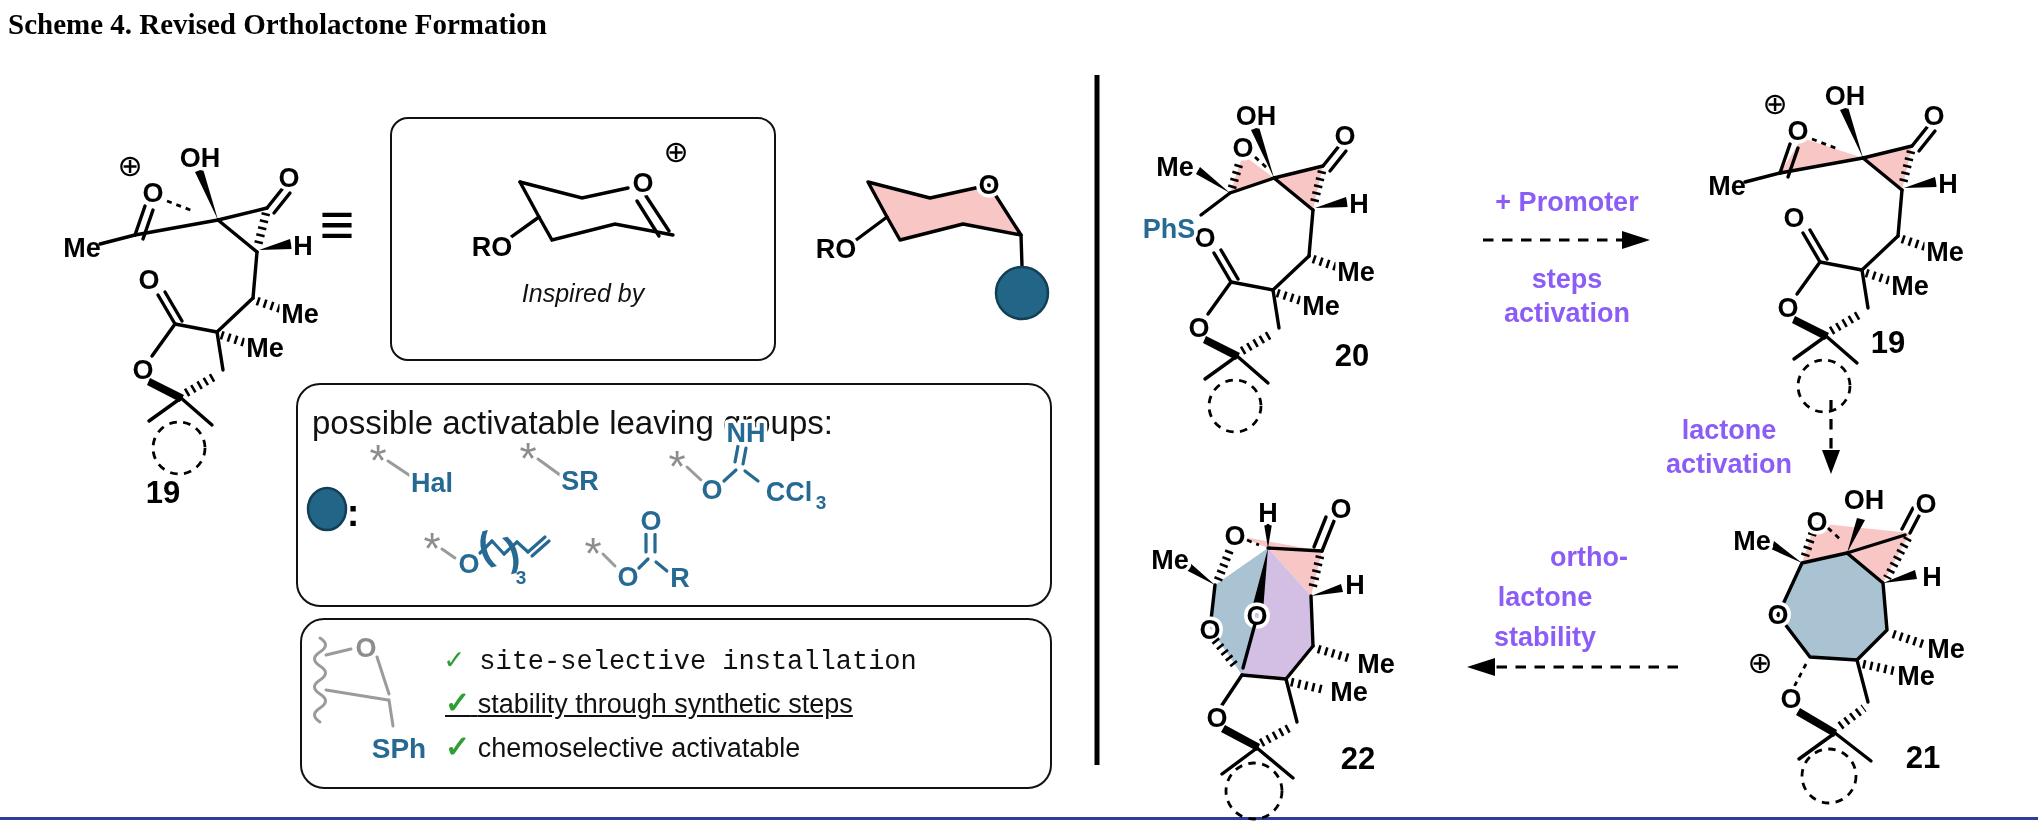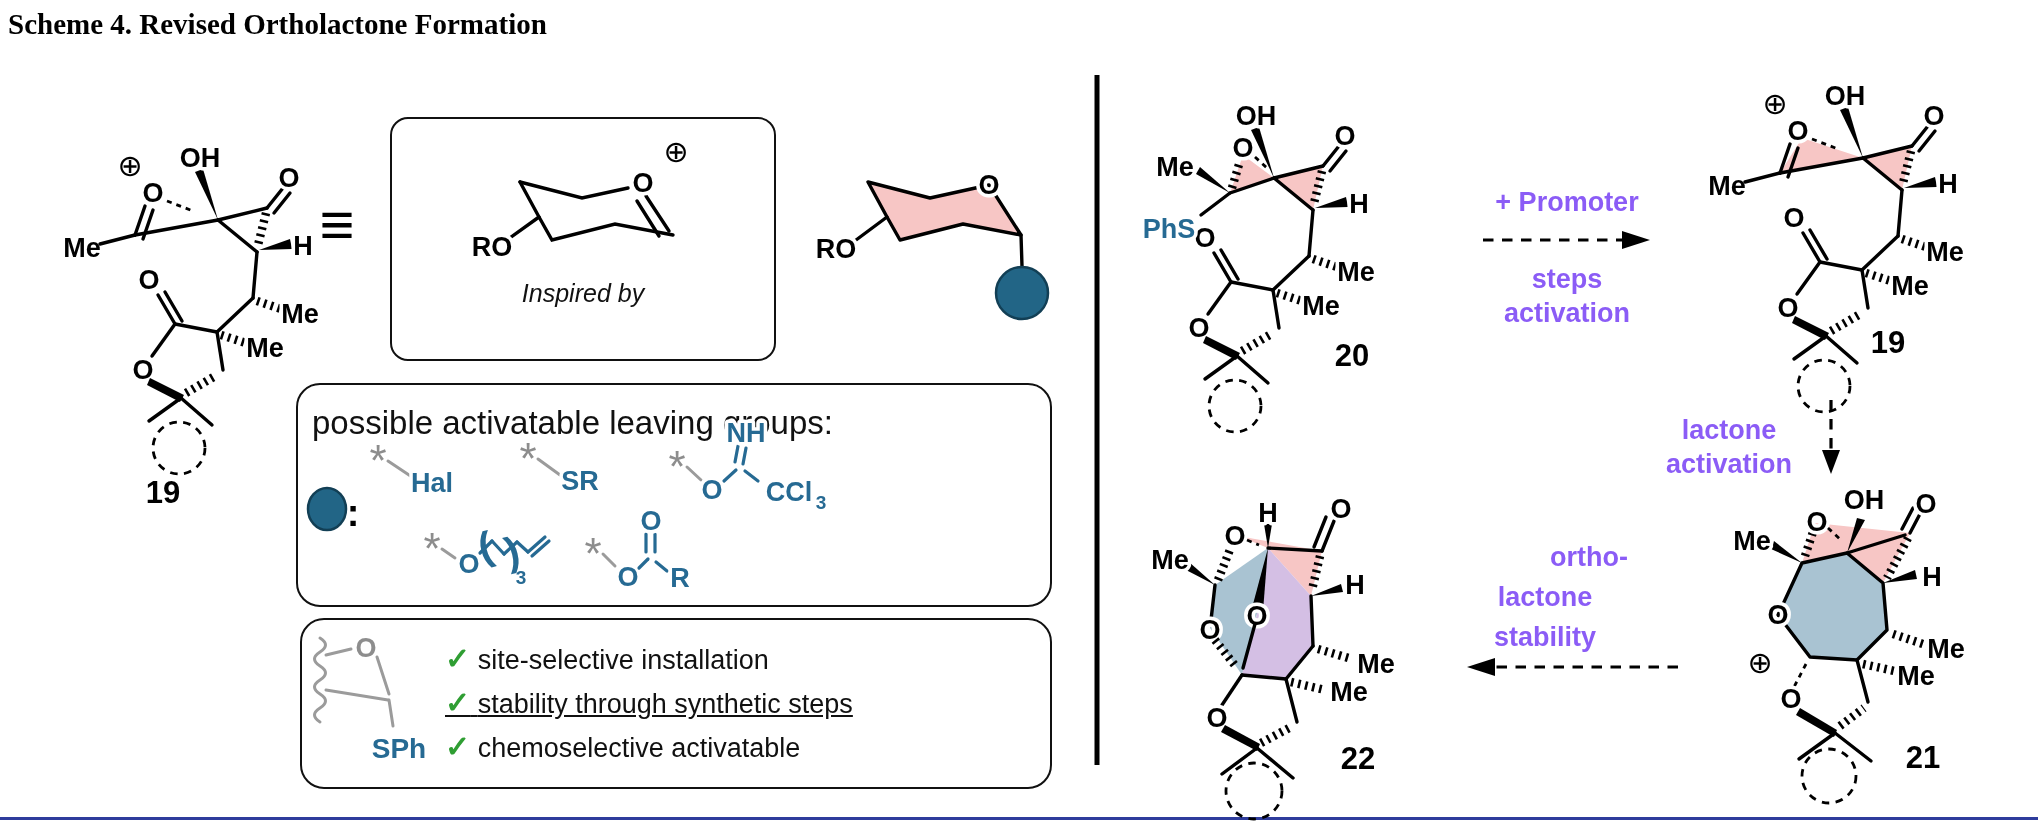--- a/index.html
+++ b/index.html
@@ -33,21 +33,21 @@
 <div class="boxl" style="left:390px;top:117px;width:382px;height:240px;border-radius:18px;"></div>
 <div class="boxl" style="left:296px;top:383px;width:752px;height:220px;border-radius:24px;"></div>
 <div class="boxl" style="left:300px;top:618px;width:748px;height:167px;border-radius:24px;"></div>
 
 <div class="abs" style="left:400px;top:277px;width:366px;text-align:center;font-size:25px;line-height:33px;color:#111;">
   <div style="font-style:italic;">Inspired by</div>
 </div>
 
 <div class="abs" style="left:312px;top:404px;font-size:33px;color:#111;">possible activatable leaving groups:</div>
 
-<div class="abs" style="left:445px;top:641px;font-size:27px;color:#111;">
+<div class="abs" style="left:445px;top:641px;font-size:27px;color:#111;font-family:Liberation Mono, monospace;">
   <span style="color:#2f9e33;font-weight:bold;font-size:30px;">✓</span>
   <span>site-selective installation</span>
 </div>
 <div class="abs" style="left:445px;top:685px;font-size:27px;color:#111;text-decoration:underline;">
   <span style="color:#2f9e33;font-weight:bold;font-size:30px;">✓</span>
   <span>stability through synthetic steps</span>
 </div>
 <div class="abs" style="left:445px;top:729px;font-size:27px;color:#111;">
   <span style="color:#2f9e33;font-weight:bold;font-size:30px;">✓</span>
   <span>chemoselective activatable</span>

